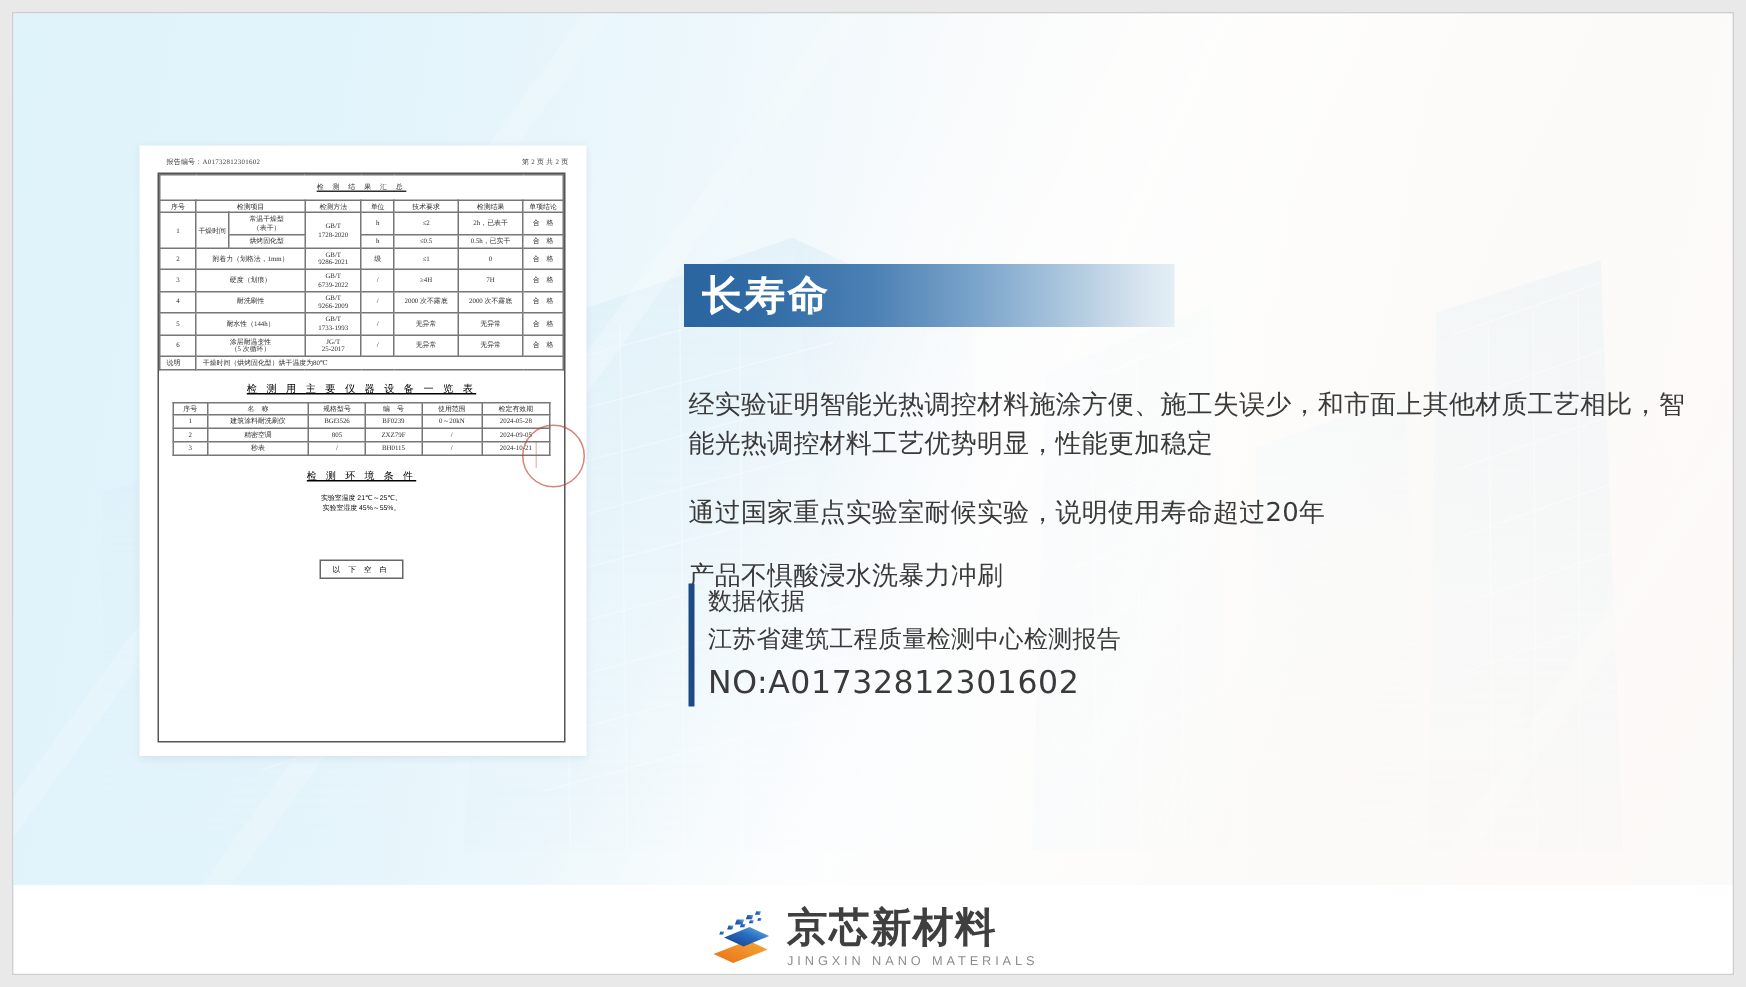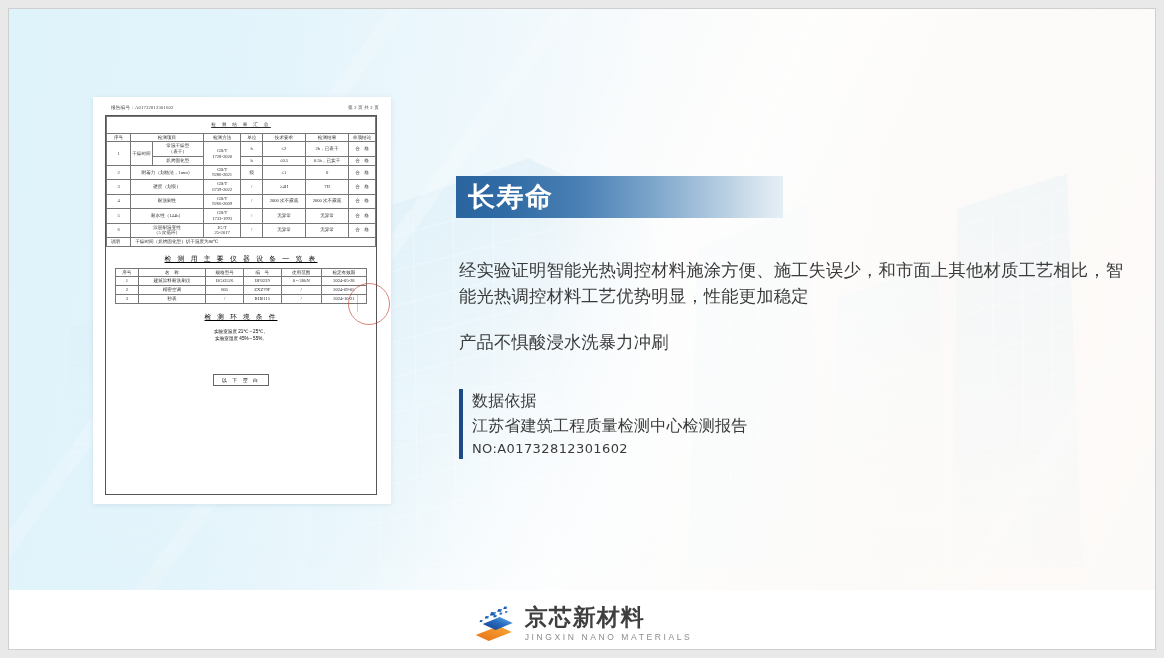--- a/index.html
+++ b/index.html
@@ -67,21 +67,21 @@
     left: 50%;
     transform: translateX(-50%);
     top: 596px;
     display: flex;
     align-items: center;
     gap: 9px;
   }
   .logo-mark { width: 44px; height: 38px; display:block; }
   .logo-text { display: flex; flex-direction: column; line-height: 1; }
   .logo-cn {
-    font-size: 23px;
+    font-size: 27px;
     font-weight: bold;
     color: #3f3f3f;
     letter-spacing: 1px;
     font-family: "DejaVu Sans", "Liberation Sans", sans-serif;
   }
   .logo-en {
     font-size: 8.5px;
     color: #8d8d8d;
     letter-spacing: 2.6px;
     margin-top: 4px;
@@ -234,21 +234,21 @@
     border-left: 4px solid #1c4a85;
     padding-left: 9px;
   }
   .source-line {
     font-size: 16px;
     color: #3a3a3a;
     line-height: 1.55;
     letter-spacing: .2px;
     font-family: "DejaVu Sans", "Liberation Sans", sans-serif;
   }
-  .source-line.small { font-size: 13px; letter-spacing: .4px; }
+  .source-line.small { font-size: 21px; letter-spacing: .4px; }
 </style>
 </head>
 <body>
 
 <div id="slide">
   <div class="slide-frame">
 
     <div class="bg-base"></div>
     <div class="bg-buildings">
       <svg viewBox="0 0 1148 642" preserveAspectRatio="none" aria-hidden="true">
@@ -450,20 +450,21 @@
         </div>
       </div>
     </div>
 
     <div class="title-banner">
       <span>长寿命</span>
     </div>
 
     <div class="body-block">
       <p class="para p1">经实验证明智能光热调控材料施涂方便、施工失误少，和市面上其他材质工艺相比，智能光热调控材料工艺优势明显，性能更加稳定</p>
+      <p class="para p2">通过国家重点实验室耐候实验，说明使用寿命超过20年</p>
       <p class="para p3">产品不惧酸浸水洗暴力冲刷</p>
     </div>
 
     <div class="source-block">
       <div class="source-line">数据依据</div>
       <div class="source-line">江苏省建筑工程质量检测中心检测报告</div>
       <div class="source-line small">NO:A01732812301602</div>
     </div>
 
     <div class="footer-bar"></div>

